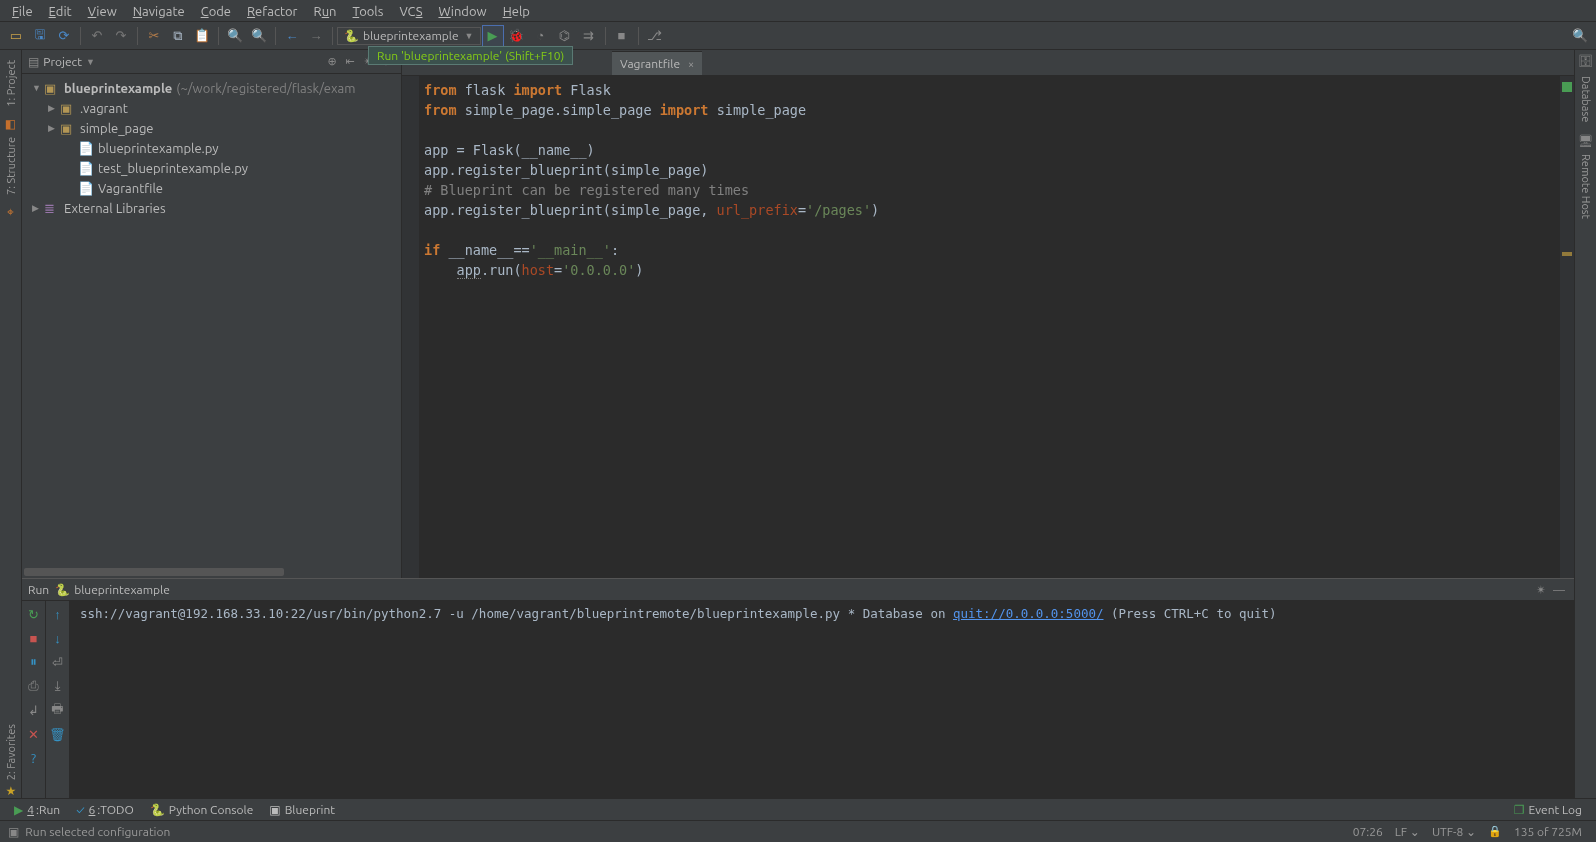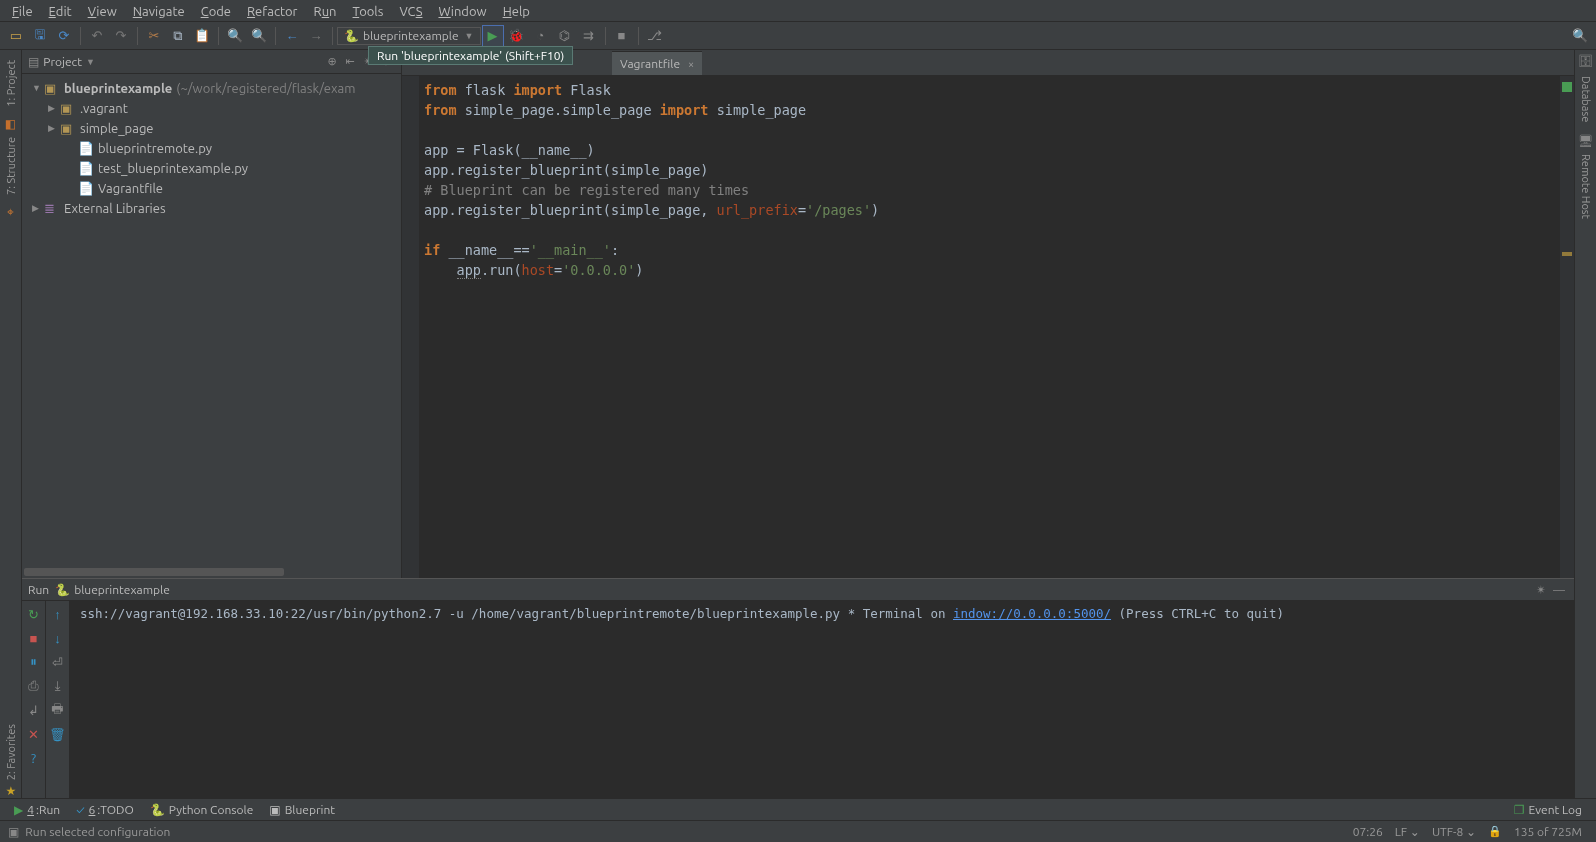--- a/index.html
+++ b/index.html
@@ -19,21 +19,21 @@
 
 .toolbar { height: 28px; background: #3c3f41; display: flex; align-items: center; padding: 0 4px; border-bottom: 1px solid #2b2b2b; }
 .tool-btn { width: 22px; height: 22px; display:flex; align-items:center; justify-content:center; margin: 0 1px; color:#a9b7c6; cursor:pointer; }
 .tool-sep { width:1px; height:18px; background:#555; margin:0 4px; }
 .run-config { display:flex; align-items:center; background:#3c3f41; border:1px solid #555; padding:1px 6px; font-size:12px; cursor:pointer; }
 .run-config .py-icon { color:#a9ba88; margin-right:4px; }
 .run-config .dd { margin-left:6px; color:#888; font-size:9px; }
 .run-btn-active { background:#4b6eaf20; border:1px solid #4b6eaf; }
 .tooltip {
   position:absolute; top:46px; left:368px;
-  background:#3b514d; border:1px solid #5a7a74; color:#ffffff;
+  background:#3b514d; border:1px solid #5a7a74; color:#84cc16;
   padding:2px 8px; font-size:12px; z-index:10;
 }
 
 .main-row { flex:1; display:flex; min-height:0; }
 .left-gutter { width:22px; background:#3c3f41; border-right:1px solid #2b2b2b; display:flex; flex-direction:column; align-items:center; padding-top:4px; }
 .left-gutter .vtab { writing-mode: vertical-rl; transform: rotate(180deg); font-size:11px; padding:6px 2px; color:#999; cursor:pointer; }
 .right-gutter { width:22px; background:#3c3f41; border-left:1px solid #2b2b2b; display:flex; flex-direction:column; align-items:center; padding-top:4px; }
 .right-gutter .vtab { writing-mode: vertical-rl; font-size:11px; padding:6px 2px; color:#999; cursor:pointer; }
 .center-col { flex:1; display:flex; flex-direction:column; min-width:0; }
 
@@ -199,21 +199,21 @@
             <span class="label">.vagrant</span>
           </div>
           <div class="tree-row indent1">
             <span class="arrow">▶</span>
               <span class="ficon folder-icon">▣</span>
             <span class="label">simple_page</span>
           </div>
           <div class="tree-row indent2">
             <span class="arrow"></span>
               <span class="ficon py-file">📄</span>
-            <span class="label">blueprintremote.py</span>
+            <span class="label">blueprintexample.py</span>
           </div>
           <div class="tree-row indent2">
             <span class="arrow"></span>
               <span class="ficon py-file">📄</span>
             <span class="label">test_blueprintexample.py</span>
           </div>
           <div class="tree-row indent2">
             <span class="arrow"></span>
               <span class="ficon file-icon">📄</span>
             <span class="label">Vagrantfile</span>
@@ -280,21 +280,21 @@
         </div>
         <div class="run-left2">
           <div class="rl-btn" style="color:#3592c4">↑</div>
           <div class="rl-btn" style="color:#3592c4">↓</div>
           <div class="rl-btn" style="color:#888">⏎</div>
           <div class="rl-btn" style="color:#888">⤓</div>
           <div class="rl-btn" style="color:#888">🖶</div>
           <div class="rl-btn" style="color:#3592c4">🗑</div>
         </div>
         <div class="run-console"><span>ssh://vagrant@192.168.33.10:22/usr/bin/python2.7 -u /home/vagrant/blueprintremote/blueprintexample.py</span>
-<span> * Terminal on </span><a>indow://0.0.0.0:5000/</a><span> (Press CTRL+C to quit)</span></div>
+<span> * Database on </span><a>quit://0.0.0.0:5000/</a><span> (Press CTRL+C to quit)</span></div>
       </div>
     </div>
   </div>
 
   <div class="right-gutter">
     <div style="color:#888;font-size:12px;margin-bottom:2px">🗄</div>
     <div class="vtab">Database</div>
     <div style="height:6px"></div>
     <div style="color:#888;font-size:12px">🖥</div>
     <div class="vtab">Remote Host</div>

